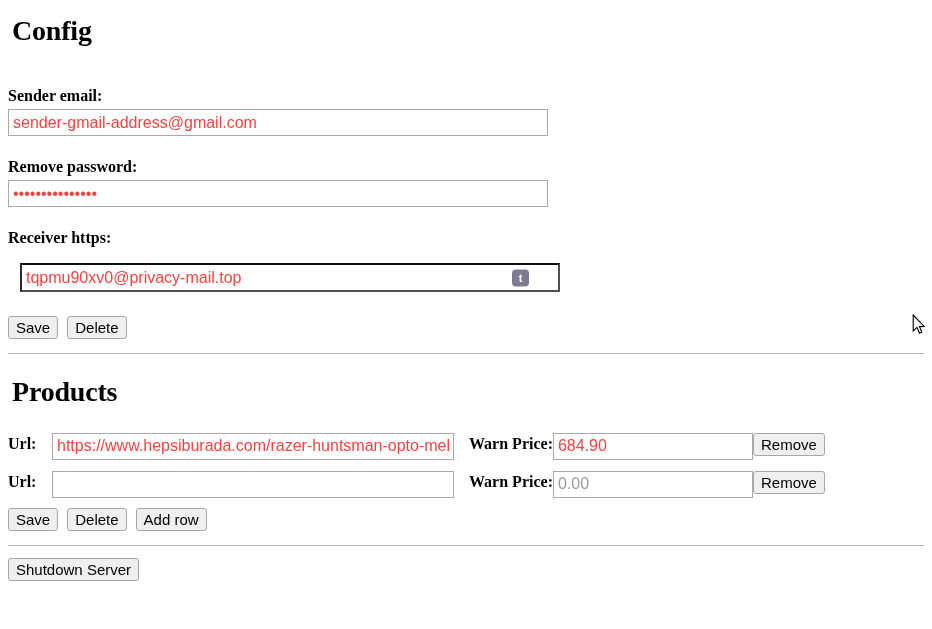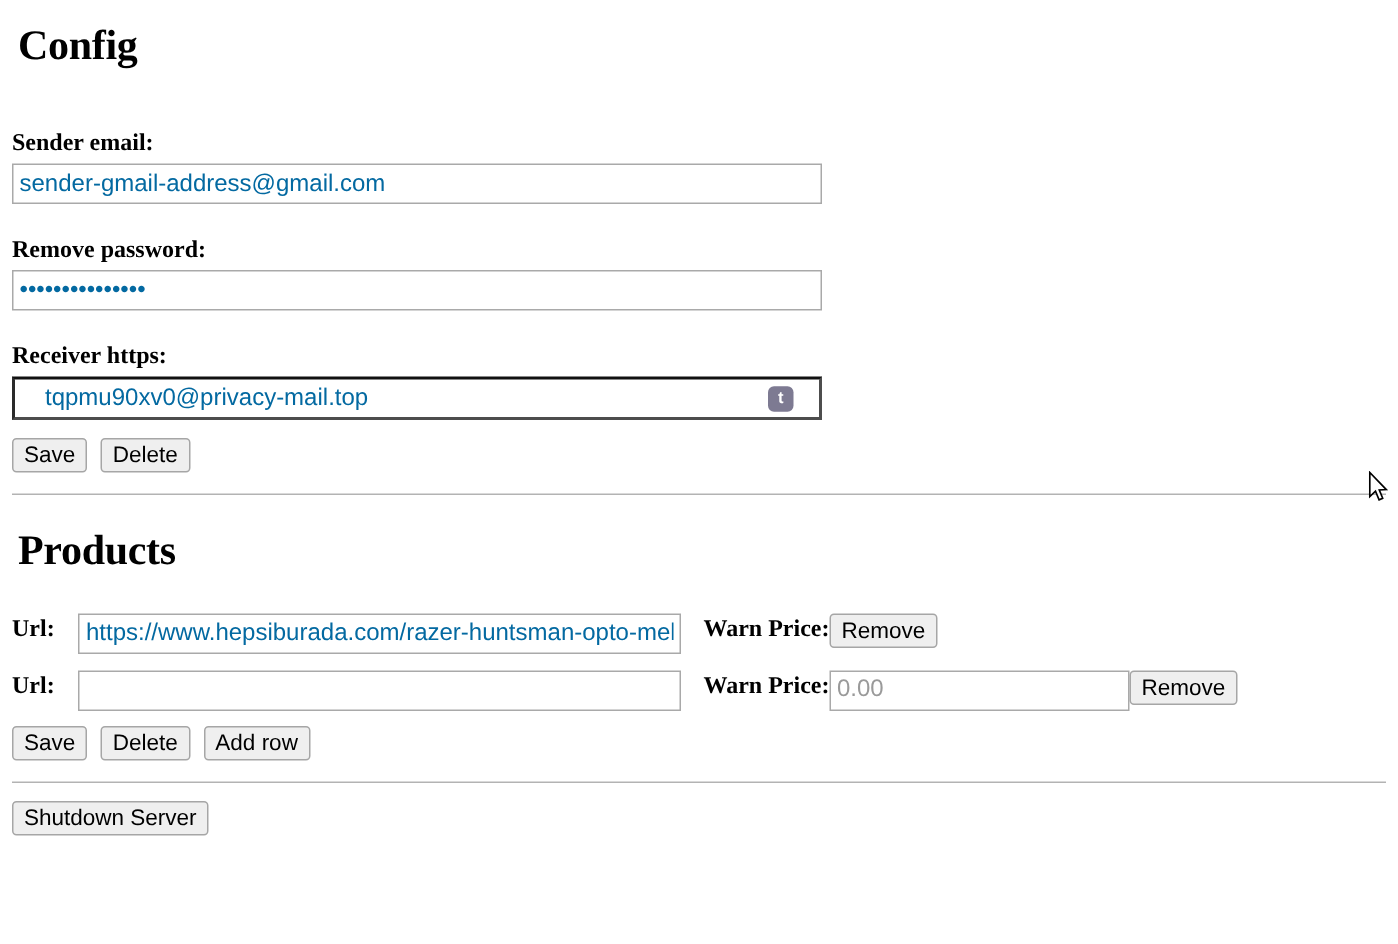--- a/index.html
+++ b/index.html
@@ -43,21 +43,21 @@
     margin: 0;
     padding: 0;
   }
   .label-gap-1 { margin-top: 42px; }
   .label-gap   { margin-top: 22px; }
 
   input.text-input {
     font-family: "Liberation Sans", sans-serif;
     font-size: 16px;
     line-height: normal;
-    color: #0369a1;
+    color: #ef4444;
     background: #ffffff;
     border: 1px solid #a9a9a9;
     border-radius: 0;
     padding: 2px 4px;
     margin: 4px 0 0 0;
     box-sizing: border-box;
     height: 27px;
     outline: none;
   }
   input.text-input::placeholder { color: #9a9a9a; opacity: 1; }
@@ -65,25 +65,25 @@
   .config-input { width: 540px; display: block; }
 
   
   .field-focus-wrap {
     position: relative;
     width: 540px;
     margin-top: 4px;
   }
   input.focused {
     width: 540px;
-    margin: 0;
+    margin: 12px;
     border: 2px solid #4d4d4d;
     border-top-color: #111111;
     border-left-color: #2a2a2a;
-    padding: 1px 20px;
+    padding: 1px 4px;
     height: 29px;
   }
   .autofill-badge {
     position: absolute;
     top: 50%;
     right: 19px;
     transform: translateY(-50%);
     width: 17px;
     height: 17px;
     border-radius: 4px;
@@ -186,20 +186,21 @@
   <hr class="divider">
 
   <h1 class="h-products">Products</h1>
 
   <div class="products-head-gap">
 
     <div class="product-row">
       <span class="inline-label url-label">Url:</span>
       <input class="text-input url-input" type="text" value="https://www.hepsiburada.com/razer-huntsman-opto-mekanik-oyuncu-klavyesi" style="">
       <span class="inline-label price-label">Warn Price:</span>
+      <input class="text-input price-input" type="text" value="684.90" style="">
       <button class="btn remove-btn">Remove</button>
     </div>
 
     <div class="product-row">
       <span class="inline-label url-label">Url:</span>
       <input class="text-input url-input" type="text" value="" style="">
       <span class="inline-label price-label">Warn Price:</span>
       <input class="text-input price-input" type="text" placeholder="0.00" style="">
       <button class="btn remove-btn">Remove</button>
     </div>

